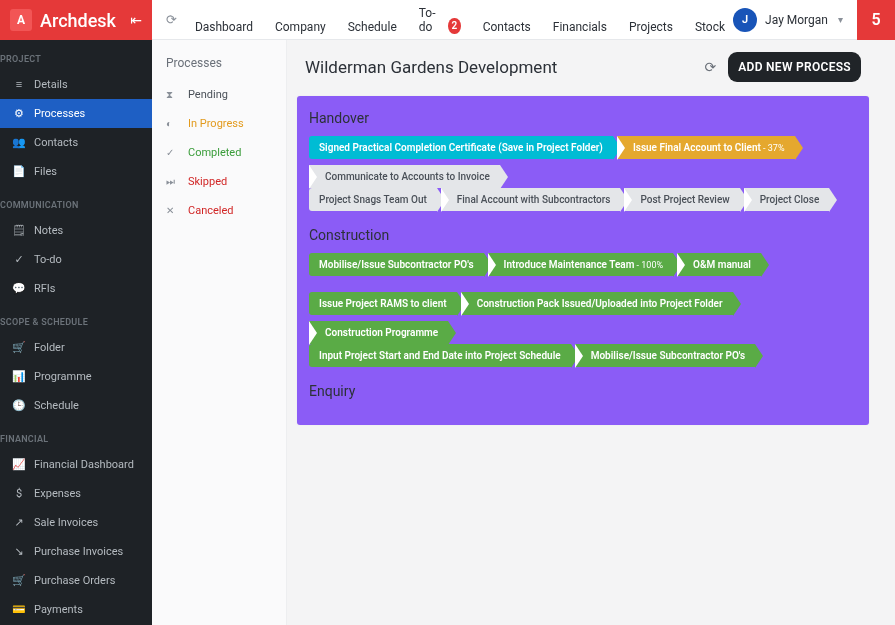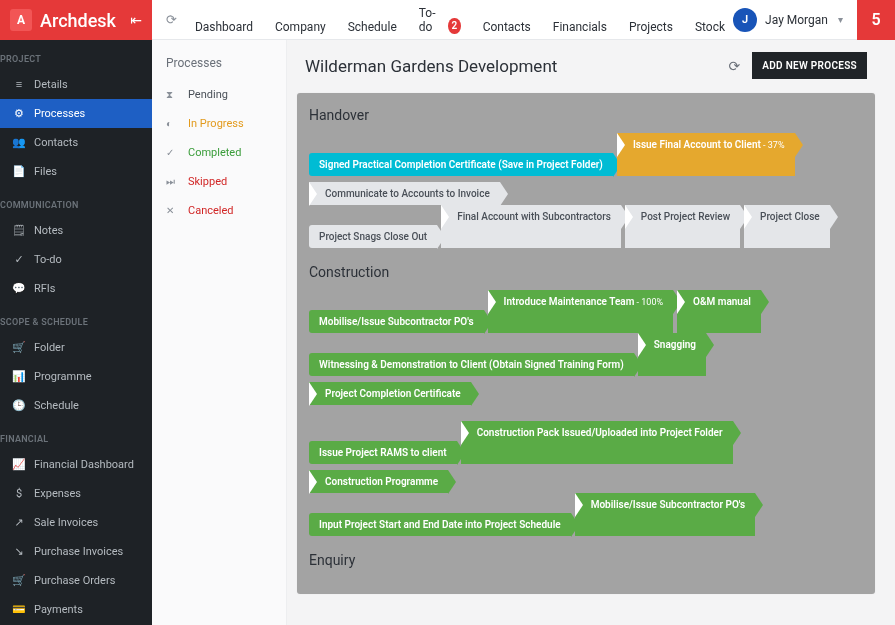--- a/index.html
+++ b/index.html
@@ -35,35 +35,35 @@
     .filter-title { font-size: 12px; color: #6a7079; padding: 6px 14px 10px; }
     .filter-item { display: flex; align-items: center; padding: 8px 14px; font-size: 11px; cursor: pointer; }
     .filter-item .icon { width: 14px; margin-right: 8px; font-size: 10px; color: #8a9099; }
     .filter-item.pending { color: #4a5058; }
     .filter-item.inprogress { color: #e29a1d; }
     .filter-item.completed { color: #3a9c3a; }
     .filter-item.skipped { color: #d12626; }
     .filter-item.canceled { color: #d12626; }
     .filter-item.pending .icon, .filter-item.canceled .icon, .filter-item.skipped .icon, .filter-item.inprogress .icon, .filter-item.completed .icon { color: #8a9099; }
 
-    .content { flex: 1; padding: 12px 20px 12px 10px; overflow-y: auto; }
+    .content { flex: 1; padding: 12px 26px 12px 10px; overflow-y: auto; }
     .page-header { display: flex; align-items: center; margin-bottom: 14px; padding: 0 8px; }
     .page-title { font-size: 17px; font-weight: 400; color: #2c3138; flex: 1; }
     .refresh-icon { color: #6a7079; font-size: 14px; margin-right: 12px; cursor: pointer; }
-    .add-btn { background: #202428; color: #fff; font-size: 10px; font-weight: 600; padding: 8px 10px; letter-spacing: 0.3px; cursor: pointer; }
-
-    .card { background: #a3a3a3; border-radius: 3px; padding: 14px 12px 16px; box-shadow: 0 0 2px rgba(0,0,0,0.05); }
+    .add-btn { background: #202428; color: #fff; font-size: 12px; font-weight: 600; padding: 8px 10px; letter-spacing: 0.3px; cursor: pointer; border-radius: 9px; }
+
+    .card { background: #8b5cf6; border-radius: 3px; padding: 14px 12px 16px; box-shadow: 0 0 2px rgba(0,0,0,0.05); }
     .section { margin-bottom: 16px; }
     .section:last-child { margin-bottom: 0; }
     .section-title { font-size: 14px; color: #2c3138; margin-bottom: 10px; }
     .step-row { display: flex; flex-wrap: wrap; gap: 6px 4px; }
 
     .step { position: relative; font-size: 10px; font-weight: 600; color: #fff; padding: 6px 10px 6px 16px; white-space: nowrap; }
     .step::before { content: ""; position: absolute; left: 0; top: 0; border-top: 12px solid transparent; border-bottom: 12px solid transparent; border-left: 8px solid #fff; }
-    .step.first { padding-left: 10px; border-top-left-radius: 3px; border-bottom-left-radius: 3px; margin-top: 20px; }
+    .step.first { padding-left: 10px; border-top-left-radius: 3px; border-bottom-left-radius: 3px; }
     .step.first::before { display: none; }
     .step::after { content: ""; position: absolute; right: -8px; top: 0; border-top: 12px solid transparent; border-bottom: 12px solid transparent; }
 
     .step.green { background: #5aab46; }
     .step.green::after { border-left: 8px solid #5aab46; }
     .step.green::before { border-left-color: #fff; }
     .step.cyan { background: #00bcd4; }
     .step.cyan::after { border-left: 8px solid #00bcd4; }
     .step.amber { background: #e5a82e; color: #fff; }
     .step.amber::after { border-left: 8px solid #e5a82e; }
@@ -227,38 +227,33 @@
       </div>
       <div class="card" id="process-card">
           <div class="section">
             <div class="section-title">Handover</div>
             <div class="step-row">
               <div class="step cyan first"><span>Signed Practical Completion Certificate (Save in Project Folder)</span></div>
               <div class="step amber"><span>Issue Final Account to Client</span><span class="pct"> - 37%</span></div>
               <div class="step grey"><span>Communicate to Accounts to Invoice</span></div>
             </div>
             <div class="step-row">
-              <div class="step grey first"><span>Project Snags Close Out</span></div>
+              <div class="step grey first"><span>Project Snags Team Out</span></div>
               <div class="step grey"><span>Final Account with Subcontractors</span></div>
               <div class="step grey"><span>Post Project Review</span></div>
               <div class="step grey"><span>Project Close</span></div>
             </div>
           </div>
           <div class="section">
             <div class="section-title">Construction</div>
             <div class="step-row">
               <div class="step green first"><span>Mobilise/Issue Subcontractor PO's</span></div>
               <div class="step green"><span>Introduce Maintenance Team</span><span class="pct"> - 100%</span></div>
               <div class="step green"><span>O&amp;M manual</span></div>
             </div>
-            <div class="step-row">
-              <div class="step green first"><span>Witnessing &amp; Demonstration to Client (Obtain Signed Training Form)</span></div>
-              <div class="step green"><span>Snagging</span></div>
-              <div class="step green"><span>Project Completion Certificate</span></div>
-            </div>
           </div>
           <div class="section">
             <div class="step-row">
               <div class="step green first"><span>Issue Project RAMS to client</span></div>
               <div class="step green"><span>Construction Pack Issued/Uploaded into Project Folder</span></div>
               <div class="step green"><span>Construction Programme</span></div>
             </div>
             <div class="step-row">
               <div class="step green first"><span>Input Project Start and End Date into Project Schedule</span></div>
               <div class="step green"><span>Mobilise/Issue Subcontractor PO's</span></div>

